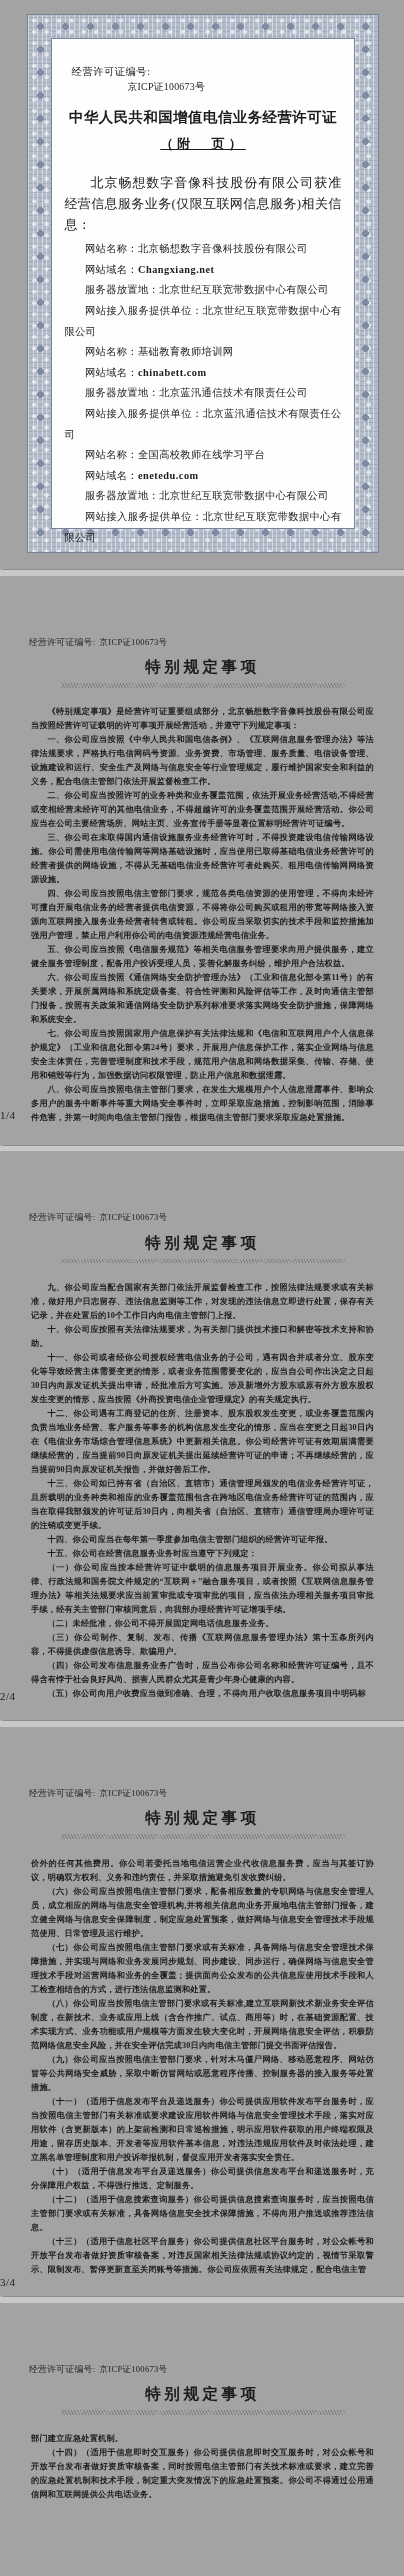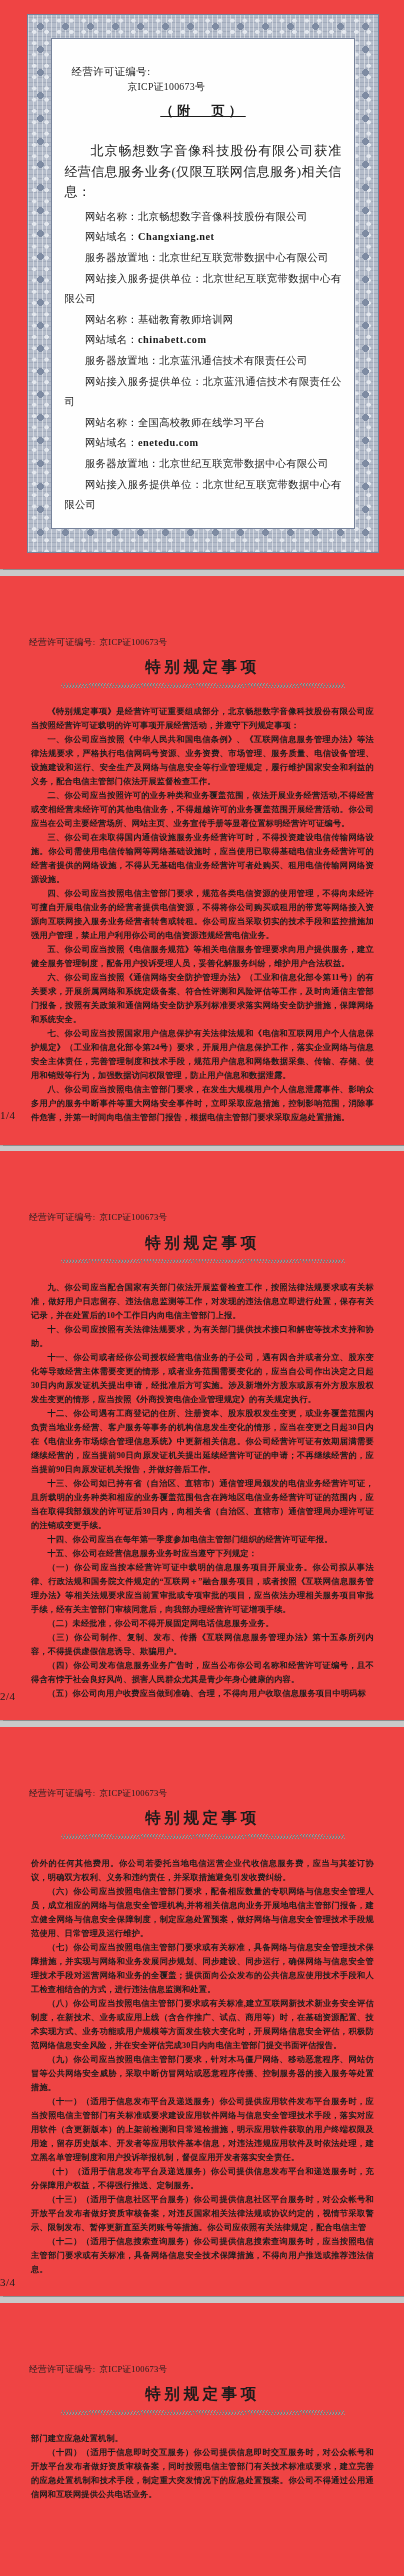--- a/index.html
+++ b/index.html
@@ -7,21 +7,21 @@
     width:405px;
     background:#c9c9c9;
     font-family:"Liberation Serif","DejaVu Serif",serif;
     color:#1c1c1c;
     -webkit-font-smoothing:antialiased;
   }
   .stage{width:405px;}
   .page{
     width:405px;
     height:569px;
-    background:#ef4444;
+    background:#a3a3a3;
     position:relative;
     box-sizing:border-box;
     box-shadow:0 0.5px 1px rgba(0,0,0,.3);
     margin-bottom:6.7px;
     overflow:hidden;
   }
   .page:last-child{margin-bottom:0;}
 
   
   .cert-frame{
@@ -145,20 +145,21 @@
 </head>
 <body>
 
 <div class="stage">
 
   <section class="page">
     <div class="cert-frame">
       <div class="cert-inner">
         <div class="cert-license-label">经营许可证编号:</div>
         <div class="cert-license-no">京ICP证100673号</div>
+        <h1 class="cert-title">中华人民共和国增值电信业务经营许可证</h1>
         <div class="cert-subtitle">（附　页）</div>
         <p class="cert-intro">北京畅想数字音像科技股份有限公司获准经营信息服务业务(仅限互联网信息服务)相关信息：</p>
         <div class="cert-entries">
             <p class="cert-entry"><span>网站名称：</span><span>北京畅想数字音像科技股份有限公司</span></p>
             <p class="cert-entry"><span>网站域名：</span><span class="latin-value">Changxiang.net</span></p>
             <p class="cert-entry"><span>服务器放置地：</span><span>北京世纪互联宽带数据中心有限公司</span></p>
             <p class="cert-entry"><span>网站接入服务提供单位：</span><span>北京世纪互联宽带数据中心有限公司</span></p>
             <p class="cert-entry"><span>网站名称：</span><span>基础教育教师培训网</span></p>
             <p class="cert-entry"><span>网站域名：</span><span class="latin-value">chinabett.com</span></p>
             <p class="cert-entry"><span>服务器放置地：</span><span>北京蓝汛通信技术有限责任公司</span></p>
@@ -228,22 +229,22 @@
       <div class="zigzag"></div>
     </div>
     <div class="prov-body">
         <p class="para cont">价外的任何其他费用。你公司若委托当地电信运营企业代收信息服务费，应当与其签订协议，明确双方权利、义务和违约责任，并采取措施避免引发收费纠纷。</p>
         <p class="para">（六）你公司应当按照电信主管部门要求，配备相应数量的专职网络与信息安全管理人员，成立相应的网络与信息安全管理机构,并将相关信息向业务开展地电信主管部门报备，建立健全网络与信息安全保障制度，制定应急处置预案，做好网络与信息安全管理技术手段规范使用、日常管理及运行维护。</p>
         <p class="para">（七）你公司应当按照电信主管部门要求或有关标准，具备网络与信息安全管理技术保障措施，并实现与网络和业务发展同步规划、同步建设、同步运行，确保网络与信息安全管理技术手段对运营网络和业务的全覆盖；提供面向公众发布的公共信息应使用技术手段和人工检查相结合的方式，进行违法信息监测和处置。</p>
         <p class="para">（八）你公司应当按照电信主管部门要求或有关标准,建立互联网新技术新业务安全评估制度，在新技术、业务或应用上线（含合作推广、试点、商用等）时，在基础资源配置、技术实现方式、业务功能或用户规模等方面发生较大变化时，开展网络信息安全评估，积极防范网络信息安全风险，并在安全评估完成30日内向电信主管部门提交书面评估报告。</p>
         <p class="para">（九）你公司应当按照电信主管部门要求，针对木马僵尸网络、移动恶意程序、网站仿冒等公共网络安全威胁，采取中断仿冒网站或恶意程序传播、控制服务器的接入服务等处置措施。</p>
         <p class="para">（十一）（适用于信息发布平台及递送服务）你公司提供应用软件发布平台服务时，应当按照电信主管部门有关标准或要求建设应用软件网络与信息安全管理技术手段，落实对应用软件（含更新版本）的上架前检测和日常巡检措施，明示应用软件获取的用户终端权限及用途，留存历史版本、开发者等应用软件基本信息，对违法违规应用软件及时依法处理，建立黑名单管理制度和用户投诉举报机制，督促应用开发者落实安全责任。</p>
         <p class="para">（十）（适用于信息发布平台及递送服务）你公司提供信息发布平台和递送服务时，充分保障用户权益，不得强行推送、定制服务。</p>
+        <p class="para">（十二）（适用于信息搜索查询服务）你公司提供信息搜索查询服务时，应当按照电信主管部门要求或有关标准，具备网络信息安全技术保障措施，不得向用户推送或推荐违法信息。</p>
         <p class="para">（十三）（适用于信息社区平台服务）你公司提供信息社区平台服务时，对公众帐号和开放平台发布者做好资质审核备案，对违反国家相关法律法规或协议约定的，视情节采取警示、限制发布、暂停更新直至关闭账号等措施。你公司应依照有关法律规定，配合电信主管</p>
-        <p class="para">（十二）（适用于信息搜索查询服务）你公司提供信息搜索查询服务时，应当按照电信主管部门要求或有关标准，具备网络信息安全技术保障措施，不得向用户推送或推荐违法信息。</p>
       </div>
     <div class="page-num pn-3">3/4</div>
   </section>
 
   <section class="page prov-page">
     <div class="prov-header">
       <div class="prov-license-line">
         <span>经营许可证编号:</span><span class="no">京ICP证100673号</span>
       </div>
       <h2 class="prov-title">特别规定事项</h2>

